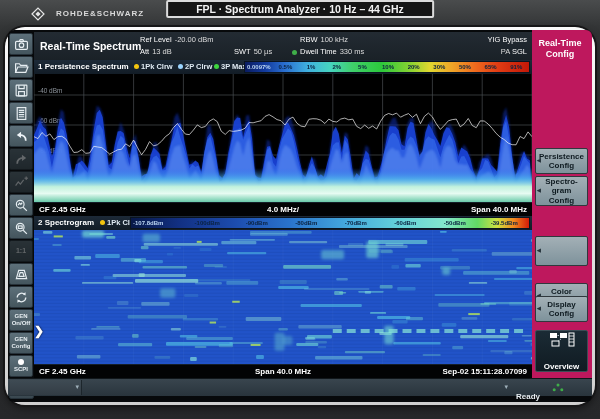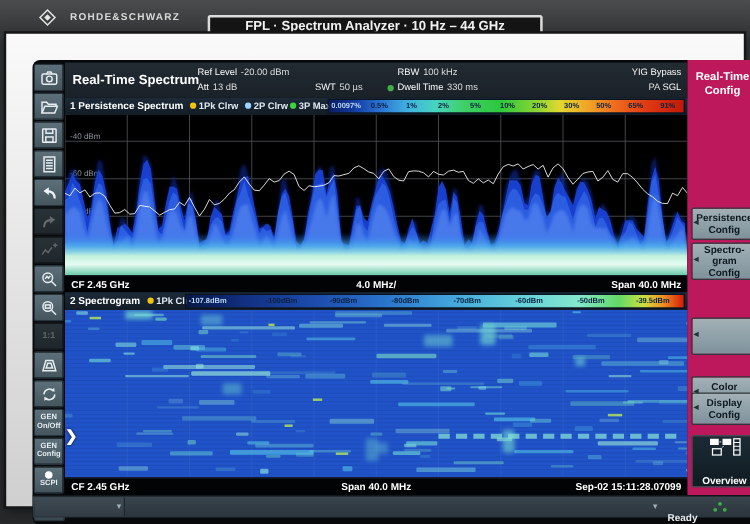--- a/index.html
+++ b/index.html
@@ -4,26 +4,26 @@
 <style>
   html,body{margin:0;padding:0;width:600px;height:419px;overflow:hidden;
     font-family:"Liberation Sans", sans-serif;
     background:linear-gradient(#424445 0%,#303233 8%,#27282a 100%);}
   *{box-sizing:border-box;}
   
   .bezel-top{position:absolute;left:0;top:0;width:600px;height:27px;
     background:linear-gradient(#4a4c4d,#333536);display:flex;align-items:center;}
   .brand{color:#d9d9d9;font-size:8px;font-weight:bold;letter-spacing:1px;margin-left:8px;}
   .logo{margin-left:28px;display:flex;align-items:center;}
-  .badge{position:absolute;left:50%;top:12px;transform:translateX(-50%);
+  .badge{position:absolute;left:50%;top:0;transform:translateX(-50%);
     border:2px solid #dcdcdc;background:#151515;border-radius:2px;
     color:#f2f2f2;font-size:10.5px;font-weight:bold;padding:1px 28px;white-space:nowrap;}
   
   .screen-outer{position:absolute;left:5px;top:27px;width:590px;height:378px;
-    background:linear-gradient(#fafafa,#cfcfcf);border-radius:0;padding:21px;
+    background:linear-gradient(#fafafa,#cfcfcf);border-radius:20px;padding:3px;
     box-shadow:0 0 0 2px #161617,0 3px 8px rgba(0,0,0,.55);}
   .screen-inner{position:relative;width:584px;height:372px;background:#07090b;
     border-radius:6px;overflow:hidden;}
   
   #toolbar{position:absolute;left:1px;top:3px;width:25px;height:366px;
     display:flex;flex-direction:column;gap:1px;}
   .tbtn{width:24px;height:22px;flex:0 0 22px;border-radius:2px;
     background:linear-gradient(#5d707a,#44555d);border:1px solid #27323a;
     display:flex;flex-direction:column;align-items:center;justify-content:center;
     color:#e6edf1;font-size:6px;font-weight:bold;line-height:1.1;text-align:center;

